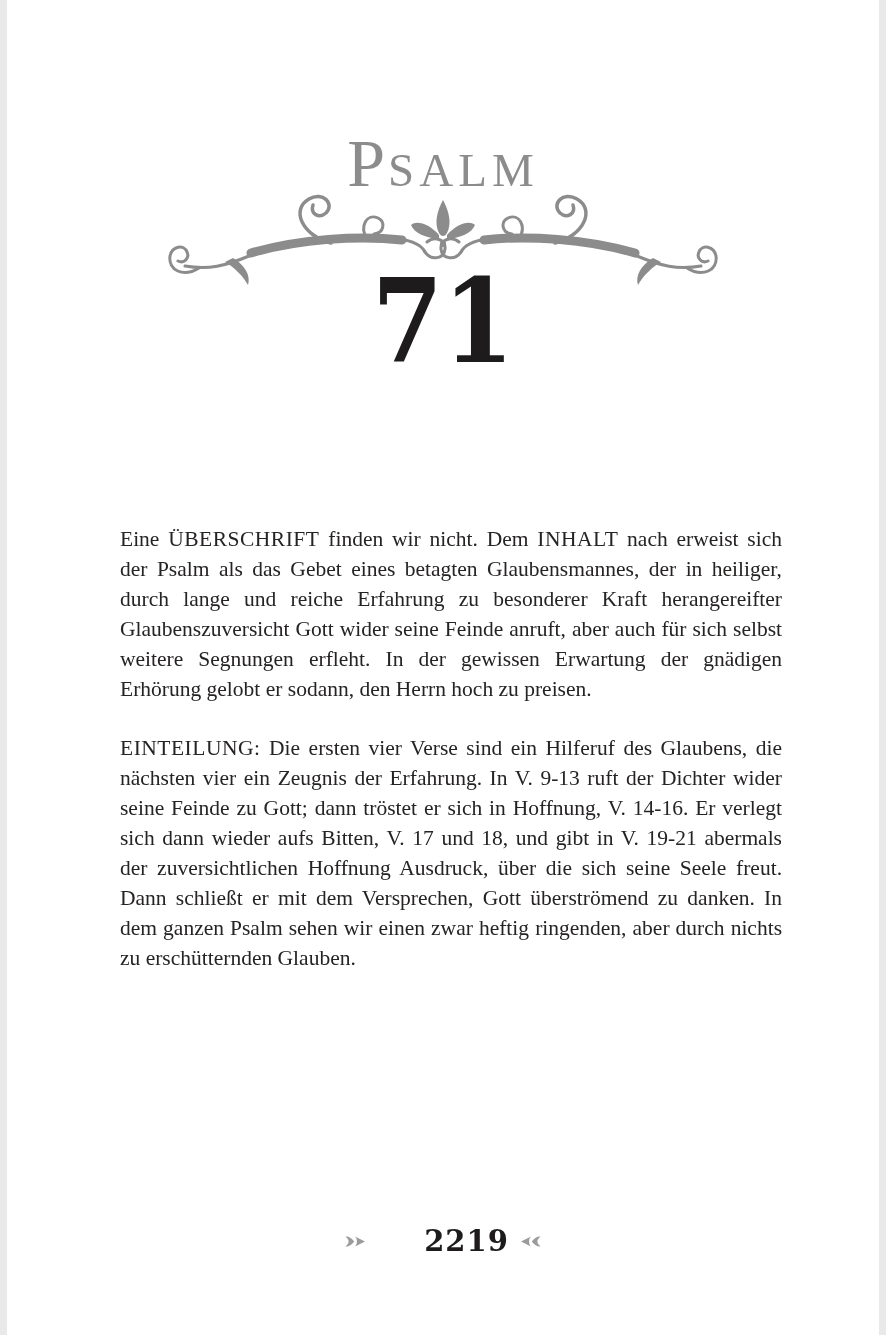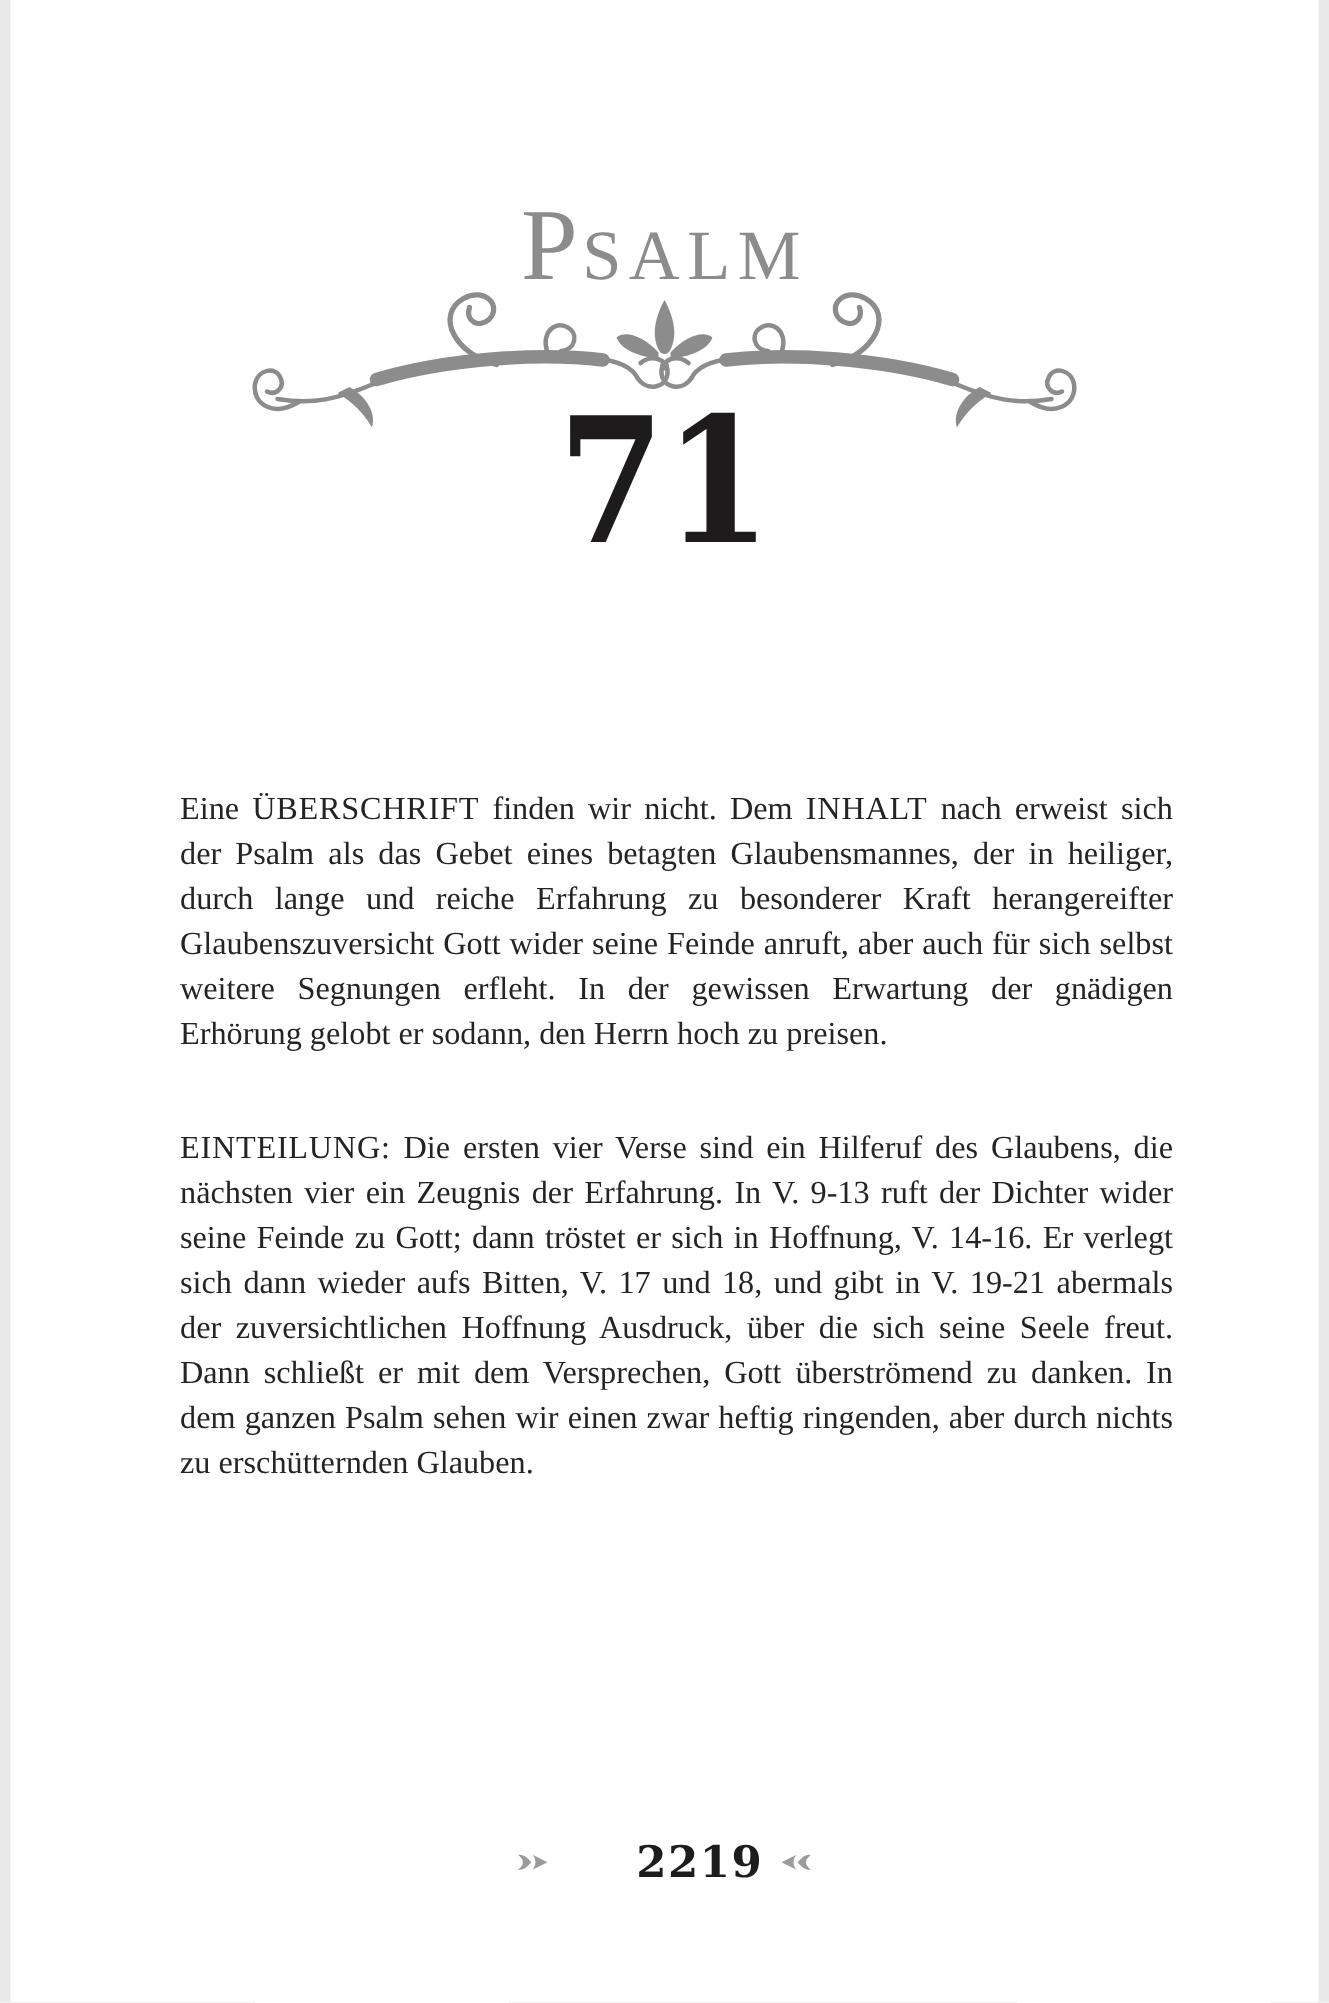--- a/index.html
+++ b/index.html
@@ -62,21 +62,21 @@
     position: absolute;
     top: 524px;
     left: 113px;
     width: 662px;
     color: #262323;
     font-size: 21.5px;
     line-height: 30px;
     text-align: justify;
   }
   .commentary p { margin: 0; }
-  .commentary p + p { margin-top: 46px; }
+  .commentary p + p { margin-top: 29px; }
   .commentary strong { font-weight: normal; letter-spacing: 0.5px; }
 
   
   .page-footer {
     position: absolute;
     top: 1224px;
     left: 0;
     right: 0;
     height: 34px;
     display: flex;

